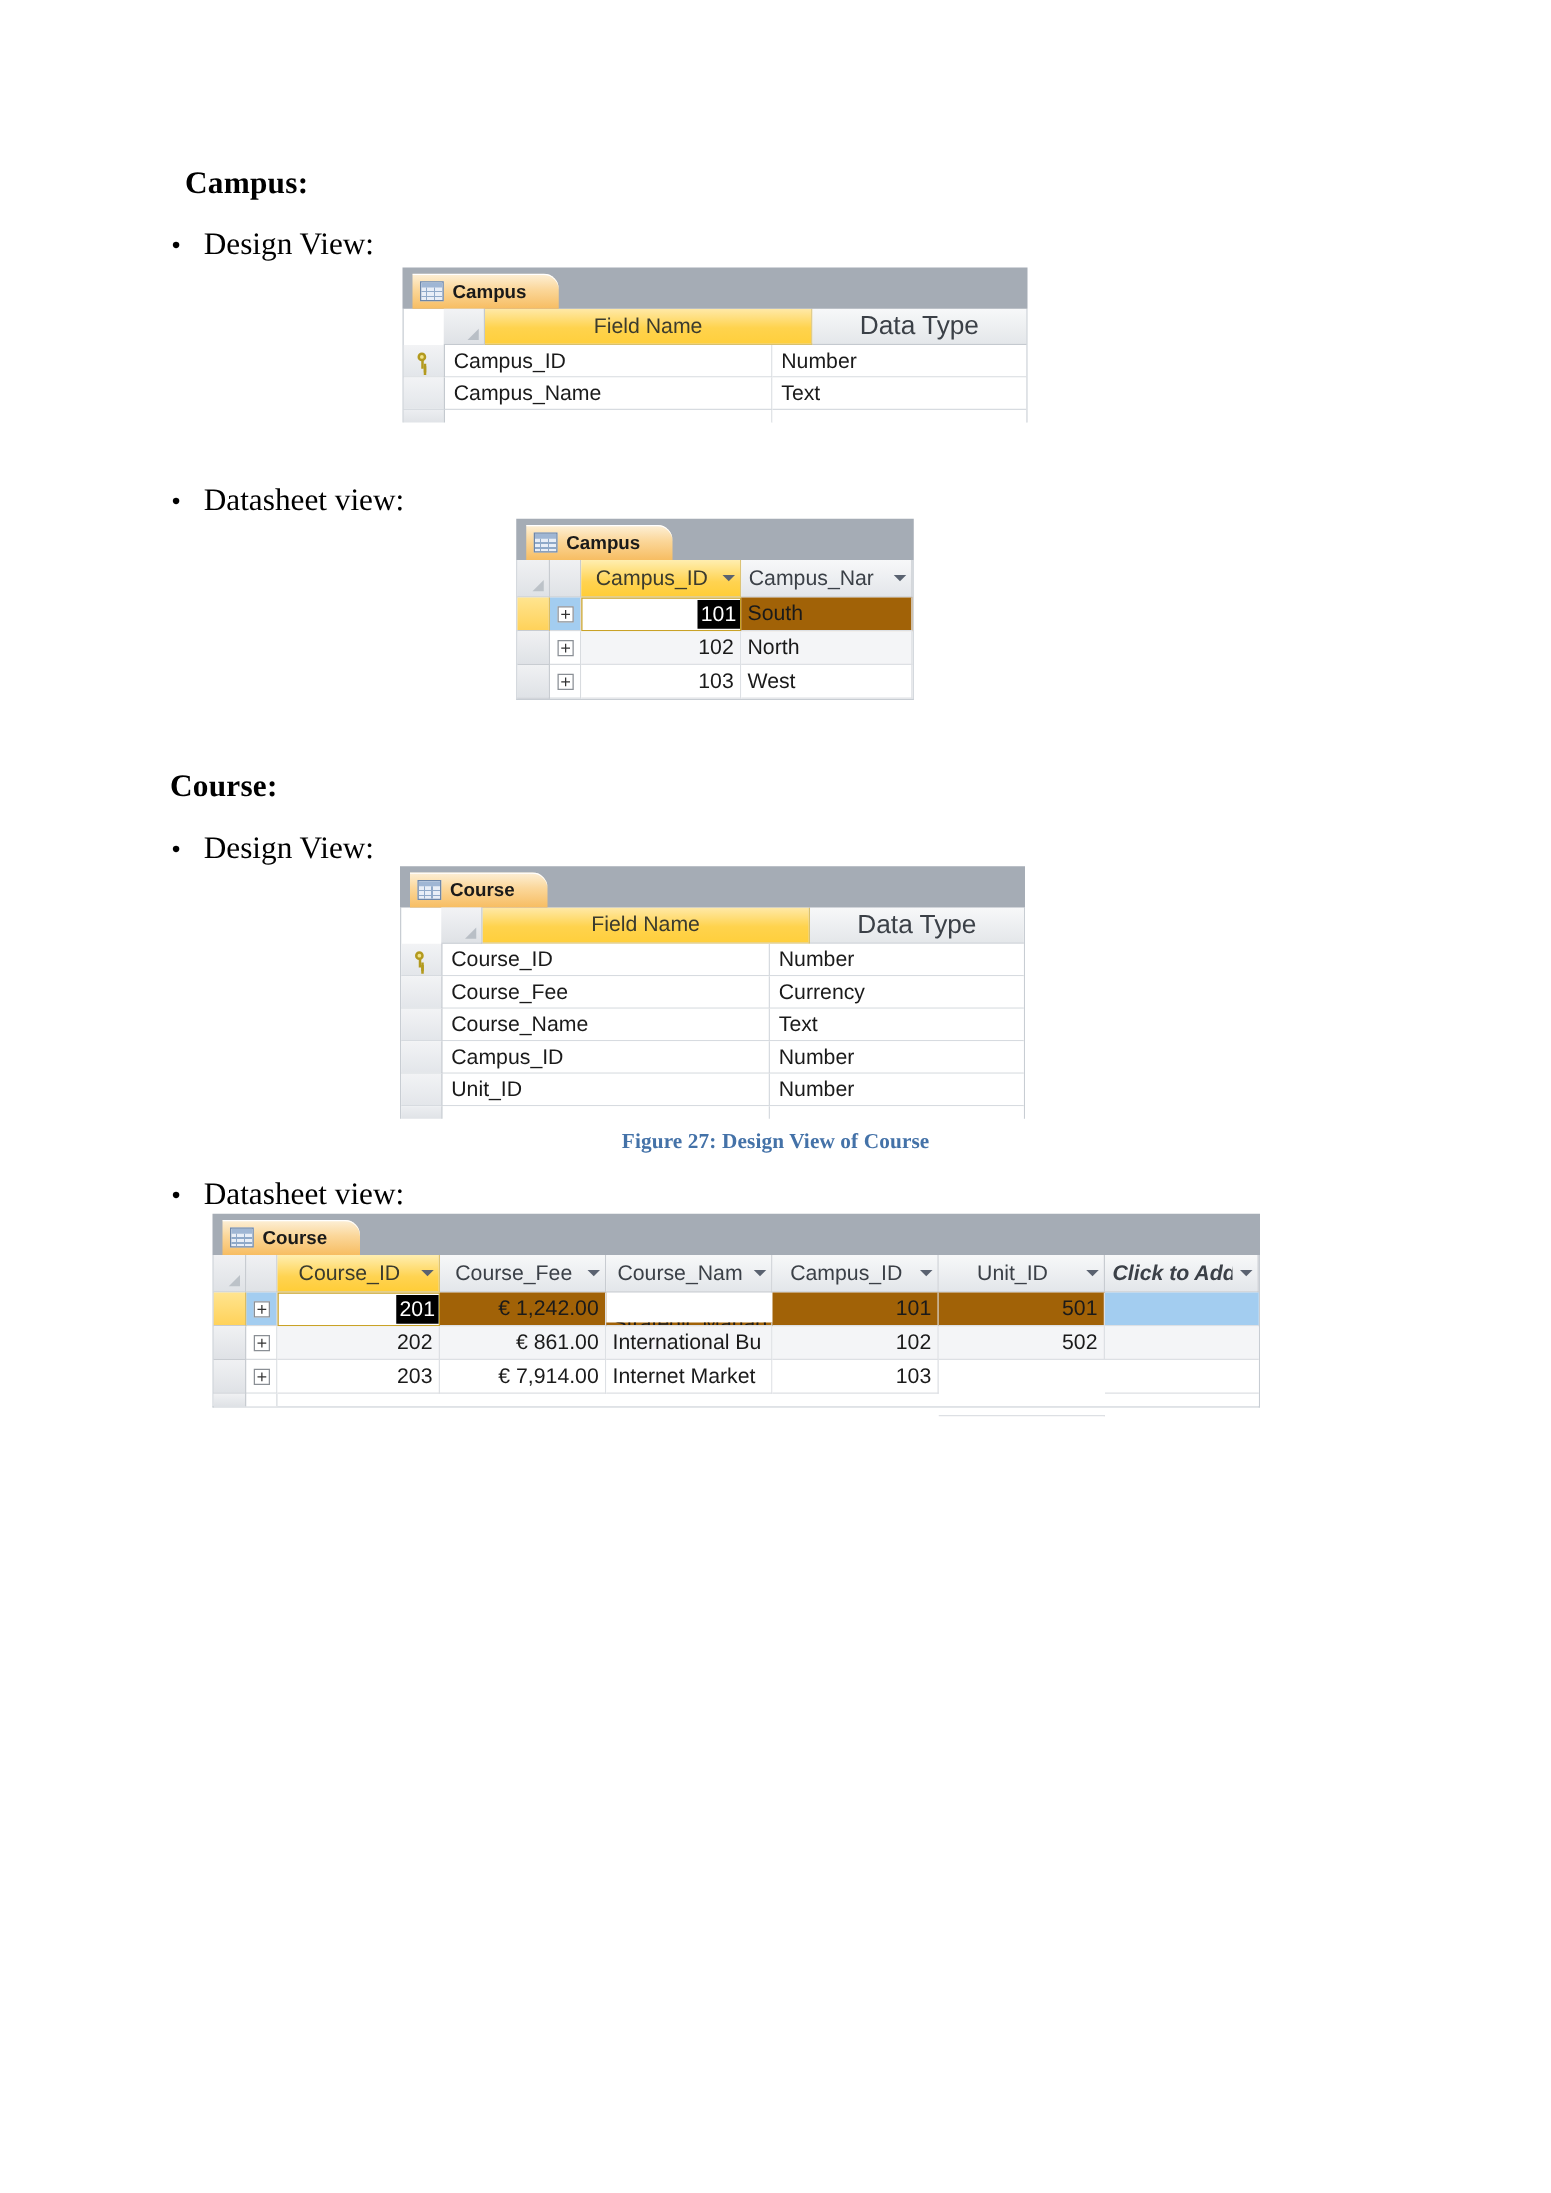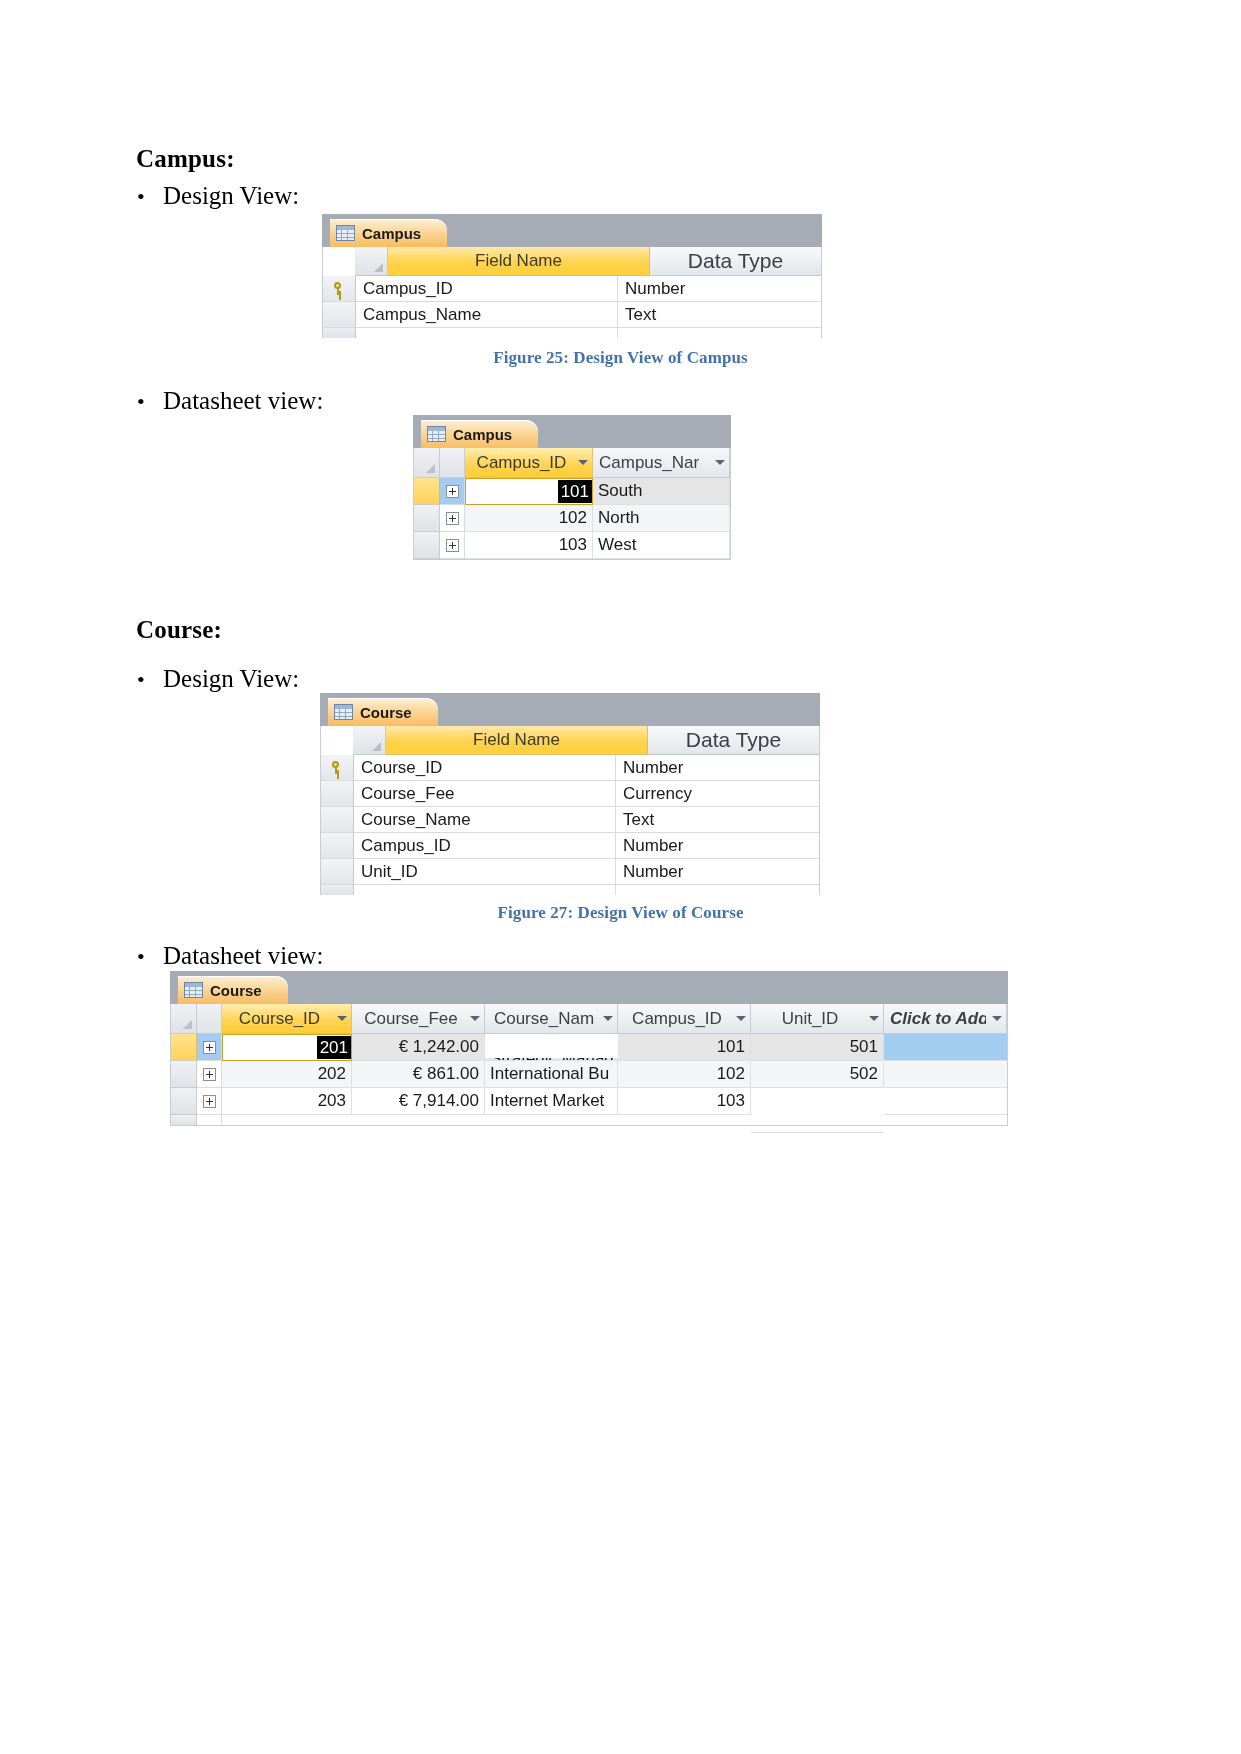--- a/index.html
+++ b/index.html
@@ -348,21 +348,21 @@
     font-size: 17px;
     color: #1a1a1a;
     background: #fff;
     border-right: 1px solid #dde0e4;
     border-bottom: 1px solid #dde0e4;
     overflow: hidden;
     white-space: nowrap;
   }
   .ds-td.num { justify-content: flex-end; }
   .ds-row.alt .ds-td { background: #f4f5f7; }
-  .ds-row.selected .ds-td { background: #e5e5e5; }
+  .ds-row.selected .ds-td { background: #a16207; }
   .ds-row.selected .ds-expand { background: #a3cdf0; }
   .ds-row.current .ds-rowsel {
     background: linear-gradient(to bottom,#ffe48f,#ffd25a);
     border-right: 1px solid #d9bd66;
   }
   .ds-td.editing {
     background: #ffffff !important;
     border: 1px solid #c9a227;
     box-shadow: inset 0 0 0 1px #fff;
     justify-content: flex-end;
@@ -389,21 +389,21 @@
     background: #fff;
   }
   .ds-tail .ds-rowsel { border-bottom: none; }
   .ds-tail .ds-expand { border-bottom: none; }
 </style>
 </head>
 <body>
 
 <div class="page">
 
-  <div class="heading" style="left:136px; top:133px;margin-top:12px;">
+  <div class="heading" style="left:148px; top:133px;">
     <span>Campus</span><span>:</span>
   </div>
 
   <div class="bullet-row" style="left:137px; top:182px;">
     <span class="bullet-dot">•</span>
     <span class="bullet-text">Design View:</span>
   </div>
 
   <div class="acc-window" style="left:322px; top:214px; width:500px;">
     <div class="acc-tabbar">
@@ -434,21 +434,20 @@
       </div>
 
       <div class="design-tail">
         <div class="dg-sel"></div>
         <div class="dg-cell-name"></div>
         <div class="dg-cell-type"></div>
       </div>
     </div>
   </div>
 
-  <div class="caption" style="top:348px;">Figure 25: Design View of Campus</div>
 
   <div class="bullet-row" style="left:137px; top:387px;">
     <span class="bullet-dot">•</span>
     <span class="bullet-text">Datasheet view:</span>
   </div>
 
   <div class="acc-window" style="left:413px; top:415px; width:318px;">
     <div class="acc-tabbar">
       <div class="acc-tab">
         <span class="acc-tab-icon"></span>

